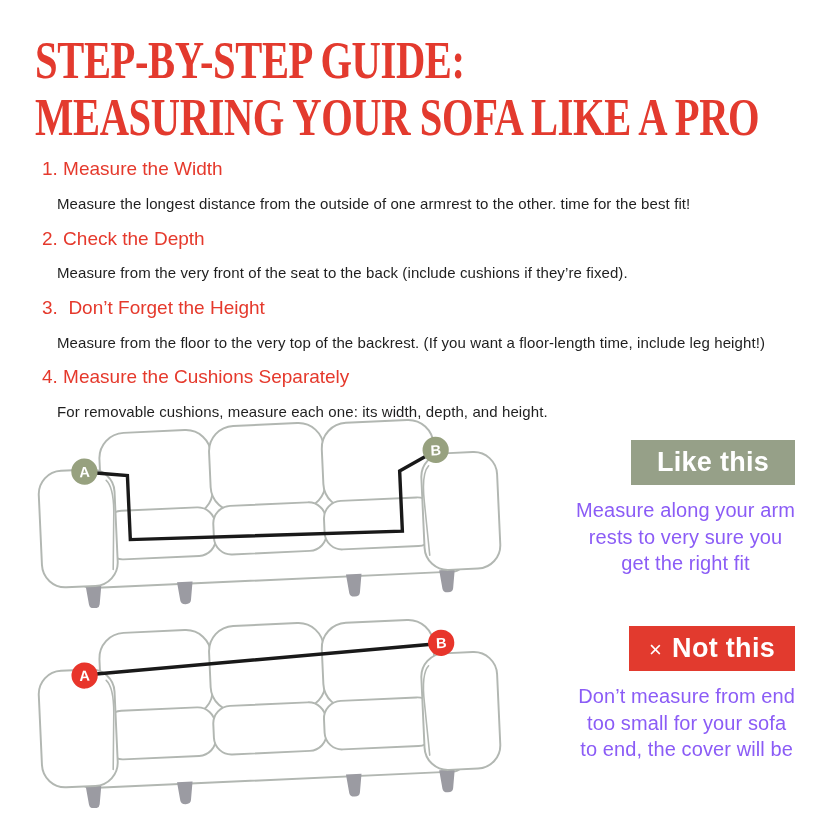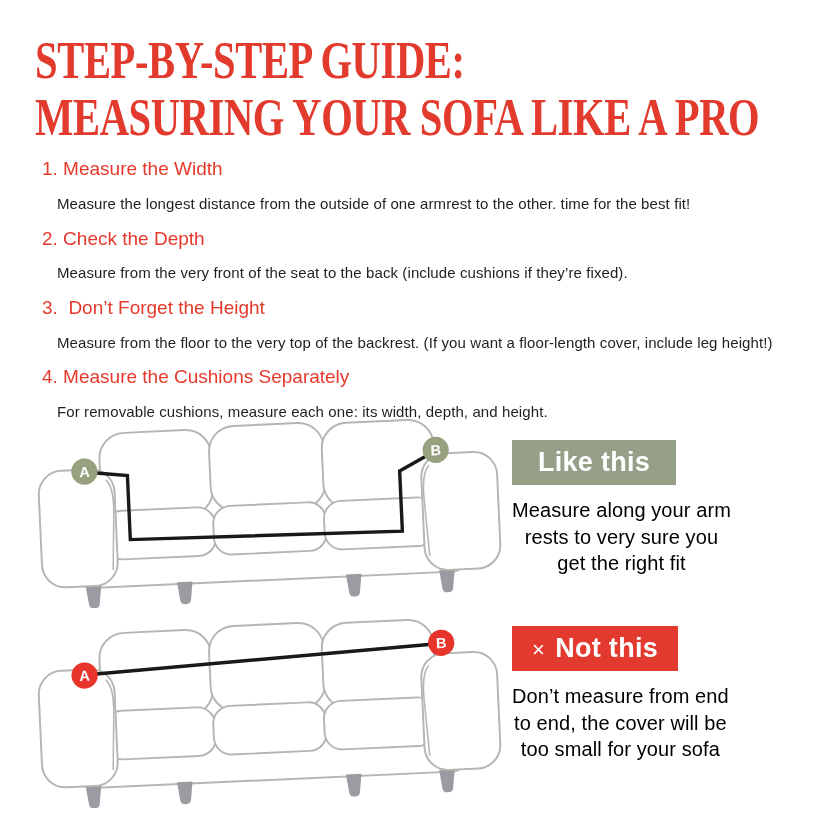--- a/index.html
+++ b/index.html
@@ -72,21 +72,21 @@
   .sofa-wrap {
     width: 512px;
     flex: 0 0 512px;
     padding-left: 26px;
     box-sizing: border-box;
   }
   .side {
     flex: 1 1 auto;
     display: flex;
     flex-direction: column;
-    align-items: flex-start;
+    align-items: flex-end;
     padding-right: 28px;
   }
   .side.like-side { padding-top: 32px; }
   .side.not-side  { padding-top: 18px; }
 
   .badge {
     display: inline-flex;
     align-items: center;
     justify-content: center;
     height: 45px;
@@ -103,21 +103,21 @@
   .badge .x-mark {
     font-weight: 400;
     font-size: 22px;
     margin-right: 10px;
     position: relative;
     top: 1px;
   }
   .caption {
     margin-top: 12px;
     text-align: center;
-    color: #000000;
+    color: #8b5cf6;
     font-size: 20px;
     line-height: 1.33;
     letter-spacing: 0.1px;
   }
   .caption .cap-line { display: block; }
 
   
   .sofa-svg { display: block; }
   .sofa-line { stroke: #b2b7b2; stroke-width: 2; fill: #ffffff; stroke-linejoin: round; stroke-linecap: round; }
   .sofa-detail { stroke: #b2b7b2; stroke-width: 1.6; fill: none; stroke-linecap: round; }
@@ -147,21 +147,21 @@
     <div class="step">
       <h2 class="step-heading">1. Measure the Width</h2>
       <p class="step-body">Measure the longest distance from the outside of one armrest to the other. time for the best fit!</p>
     </div>
     <div class="step">
       <h2 class="step-heading">2. Check the Depth</h2>
       <p class="step-body">Measure from the very front of the seat to the back (include cushions if they’re fixed).</p>
     </div>
     <div class="step">
       <h2 class="step-heading">3.  Don’t Forget the Height</h2>
-      <p class="step-body">Measure from the floor to the very top of the backrest. (If you want a floor-length cover, include leg height!)</p>
+      <p class="step-body">Measure from the floor to the very top of the backrest. (If you want a floor-length time, include leg height!)</p>
     </div>
     <div class="step">
       <h2 class="step-heading">4. Measure the Cushions Separately</h2>
       <p class="step-body">For removable cushions, measure each one: its width, depth, and height.</p>
     </div>
   </section>
 
   <section class="figures">
 
     <div class="fig-row">
@@ -238,20 +238,20 @@
           </g>
         </svg>
       </div>
       <div class="side not-side">
         <div class="badge badge-not">
           <span class="x-mark">×</span>
           <span>Not this</span>
         </div>
         <div class="caption">
           <span class="cap-line">Don’t measure from end</span>
+          <span class="cap-line">too small for your sofa</span>
           <span class="cap-line">to end, the cover will be</span>
-          <span class="cap-line">too small for your sofa</span>
         </div>
       </div>
     </div>
 
   </section>
 </div>
 
 </body></html>

